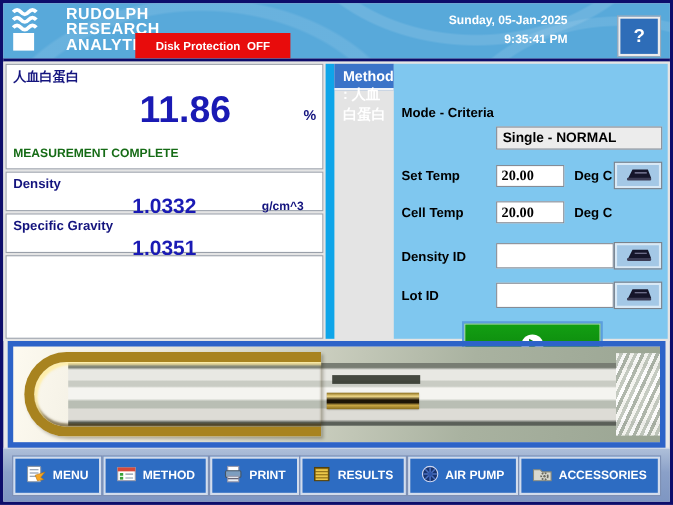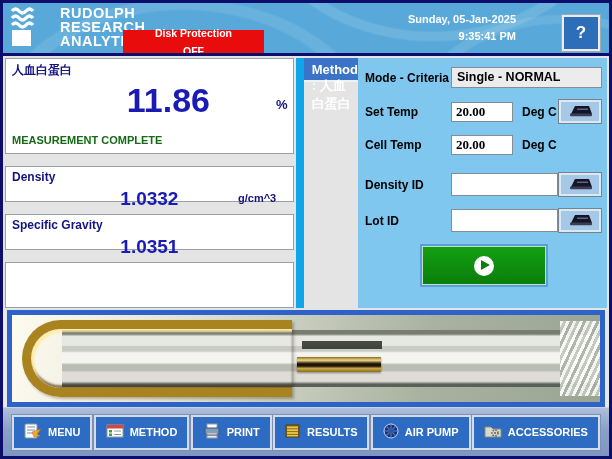--- a/index.html
+++ b/index.html
@@ -12,52 +12,52 @@
   .banner::after { content:""; position:absolute; inset:0;
     background:
       radial-gradient(ellipse 260px 190px at 430px -90px, transparent 62%, rgba(255,255,255,.12) 63%, rgba(255,255,255,.12) 67%, transparent 68%),
       radial-gradient(ellipse 300px 220px at 180px 140px, transparent 60%, rgba(255,255,255,.10) 61%, rgba(255,255,255,.10) 65%, transparent 66%),
       radial-gradient(ellipse 240px 170px at 560px 120px, transparent 58%, rgba(255,255,255,.10) 59%, rgba(255,255,255,.10) 63%, transparent 64%);
     pointer-events:none; }
   .logo { position: absolute; left: 7px; top: 3px; display: flex; gap: 22px; align-items: flex-start; z-index: 2; }
   .logo-text { color: #fff; font-weight: bold; font-size: 14.5px; line-height: 14px; letter-spacing: .5px; }
   .disk-btn { position: absolute; left: 120px; top: 27px; width: 141px; height: 24px; background: #e80c0c;
     color: #fff; font-weight: bold; font-size: 10.5px; display: flex; align-items: center; justify-content: center; gap: 6px;
-    border: none; cursor: pointer; z-index: 2; flex-direction: column; }
+    border: none; cursor: pointer; z-index: 2; }
   .datetime { position: absolute; right: 93px; top: 8px; text-align: right; color: #fff; font-weight: bold;
     font-size: 11px; line-height: 17px; z-index: 2; }
   .help-btn { position: absolute; right: 9px; top: 12px; width: 38px; height: 36px; background: #2e6db8;
     border: 2px solid #ececec; outline: 1px solid #9ab; color: #fff; font-weight: bold; font-size: 17px;
     display: flex; align-items: center; justify-content: center; cursor: pointer; z-index: 2; }
   .divider { height: 3px; background: #0d0d6b; }
 
   
   .main { display: flex; height: 254px; background: #e4e4e4; padding: 2px; gap: 2px; }
-  .left-panel { width: 347px; display: flex; flex-direction: column; gap: 12px; }
+  .left-panel { width: 347px; display: flex; flex-direction: column; gap: 2px; }
   .box { background: #fff; border: 1px solid #9aa0aa; position: relative; }
   .box-result { height: 96px; }
   .box-small { height: 36px; }
   .box-empty { flex: 1; }
   .box-label { position: absolute; left: 6px; top: 3px; color: #14147e; font-weight: bold; font-size: 12px; }
   .result-value { position: absolute; top: 22px; left: 0; width: 100%; padding-left: 38px; text-align: center;
     color: #1a1ab4; font-weight: bold; font-size: 34px; }
   .result-unit { position: absolute; left: 270px; top: 38px; color: #14147e; font-weight: bold; font-size: 13px; }
   .status-text { position: absolute; left: 6px; bottom: 7px; color: #156b15; font-weight: bold; font-size: 11px; }
   .small-value { position: absolute; top: 21px; left: 0; width: 100%; text-align: center;
     color: #1a1ab4; font-weight: bold; font-size: 19px; }
   .small-unit { position: absolute; left: 232px; top: 25px; color: #14147e; font-weight: bold; font-size: 11px; }
 
   .right-panel { flex: 1; display: flex; flex-direction: row; border-left: 8px solid #0ea5e9; }
   .method-header { height: 24px; background: #3a73c8; border-bottom: 2px solid #eef2f8; color: #fff;
     font-weight: bold; font-size: 13px; padding: 4px 0 0 8px; }
   .form { flex: 1; background: #7fc7ef; padding: 9px 5px 4px 7px; }
   .form-row { display: flex; align-items: center; margin-bottom: 11px; }
   .form-label { width: 86px; font-weight: bold; font-size: 12px; color: #000; flex: none; }
   .mode-box { flex: 1; height: 21px; background: #ececec; border: 1px solid #858c96; font-weight: bold;
-    font-size: 12.5px; padding: 2px 5px; overflow: hidden; white-space: nowrap; }
+    font-size: 12.5px; padding: 2px 5px; overflow: hidden; white-space: nowrap; margin-top: 48px; }
   .temp-input { width: 62px; height: 20px; border: 1px solid #858c96; font-family: Liberation Serif, serif;
     font-weight: bold; font-size: 13px; padding: 0 4px; }
   .unit-label { margin-left: 9px; font-weight: bold; font-size: 12px; }
   .id-input { width: 107px; height: 23px; border: 1px solid #858c96; font-family: "Liberation Sans", sans-serif;
     font-weight: bold; font-size: 13px; padding: 0 4px; }
   .kb-btn { margin-left: auto; width: 44px; height: 25px; background: #a4c8e6; border: 1px solid #7a828c;
     box-shadow: inset 0 0 0 2px #d9e9f6; display: flex; align-items: center; justify-content: center; cursor: pointer; flex: none; }
   .row-gap { margin-top: 17px; }
   .start-wrap { text-align: center; margin-top: 3px; }
   .start-btn { width: 128px; height: 43px; background: linear-gradient(#13a013, #0a7d0a); border: 2px solid #5b9ede;

